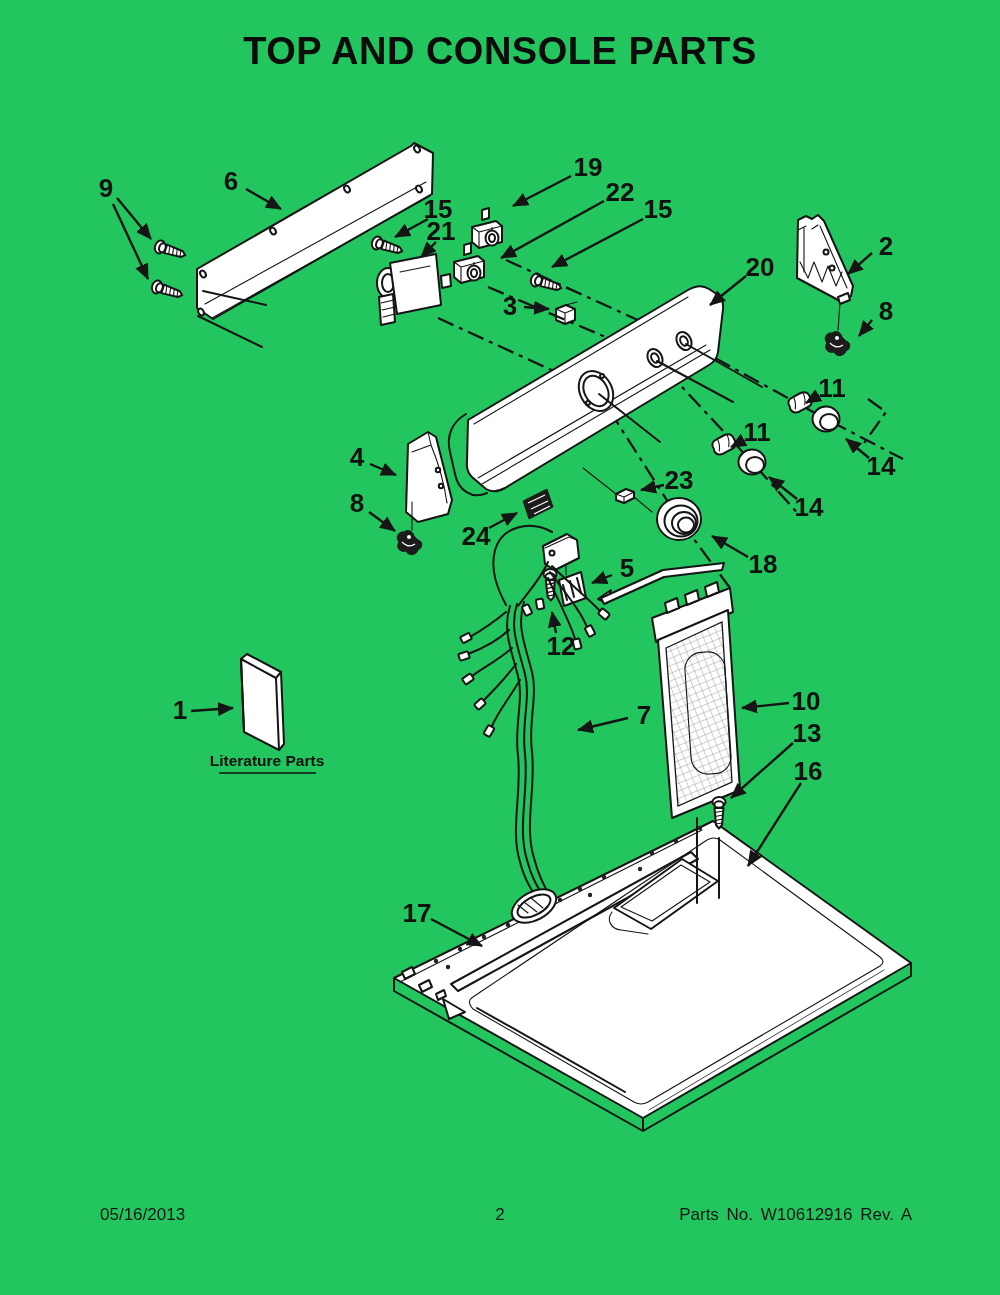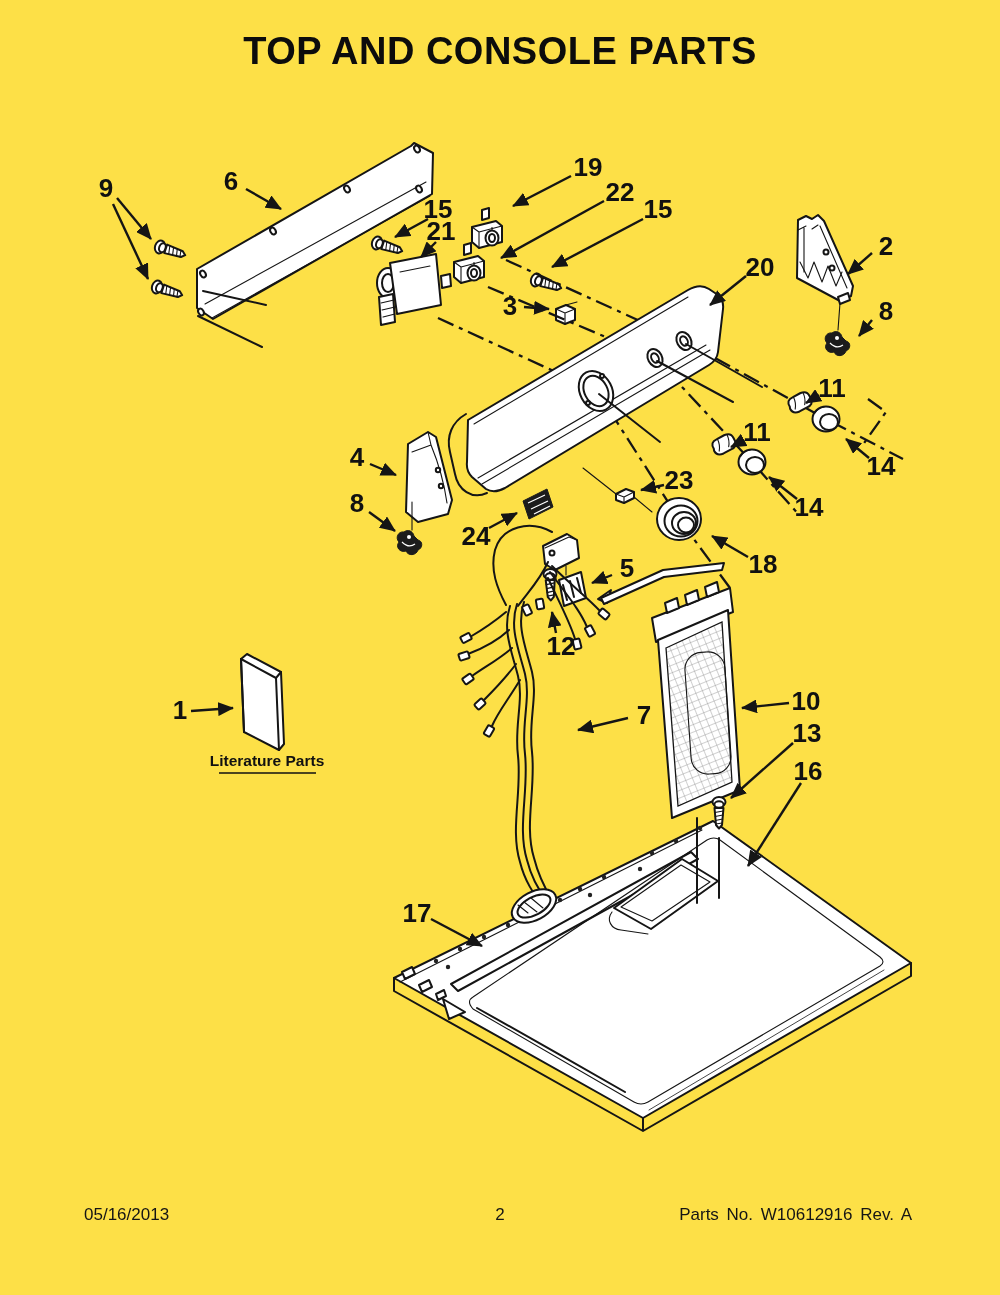--- a/index.html
+++ b/index.html
@@ -1,34 +1,34 @@
 <!DOCTYPE html>
 <html><head>
 <meta charset="utf-8">
 <style>
   html,body{margin:0;padding:0;background:#e8e8e8;}
-  .page{position:relative;width:1000px;height:1295px;background:#fde047;overflow:hidden;
+  .page{position:relative;width:1000px;height:1295px;background:#22c55e;overflow:hidden;
         font-family:"Liberation Sans","DejaVu Sans",sans-serif;color:#111;}
   .page-title{position:absolute;top:30px;left:0;width:1000px;text-align:center;margin:0;
         font-size:38px;font-weight:700;letter-spacing:.5px;color:#0c0c0c;}
   .diagram-wrap{position:absolute;top:0;left:0;width:1000px;height:1295px;}
   svg{display:block;}
   .ln{fill:none;stroke:#151515;stroke-width:2;stroke-linejoin:round;stroke-linecap:round;}
   .fw{fill:#ffffff;stroke:#151515;stroke-width:2;stroke-linejoin:round;}
   .thin{stroke-width:1.1;}
   .vthin{stroke-width:.8;}
   .dark{fill:#1c1c1c;stroke:#1c1c1c;}
   .wline{stroke:#fff;stroke-width:1.2;fill:none;}
   .axis{fill:none;stroke:#151515;stroke-width:2.3;stroke-dasharray:17 6 4 6;stroke-linecap:butt;}
   .leader{stroke:#151515;stroke-width:2.4;}
   .callout{font:700 26px "Liberation Sans","DejaVu Sans",sans-serif;fill:#111;
            text-anchor:middle;dominant-baseline:central;}
   .caption{font:700 15.5px "Liberation Sans","DejaVu Sans",sans-serif;fill:#111;text-anchor:middle;}
   .footer-item{position:absolute;top:1205px;font-size:17px;color:#151515;word-spacing:3px;}
-  .footer-date{left:84px;}
+  .footer-date{left:100px;}
   .footer-page{left:0;width:1000px;text-align:center;}
   .footer-part{right:88px;}
 </style>
 </head>
 <body>
 
 <div class="page">
 
   <h1 class="page-title">TOP AND CONSOLE PARTS</h1>
 

